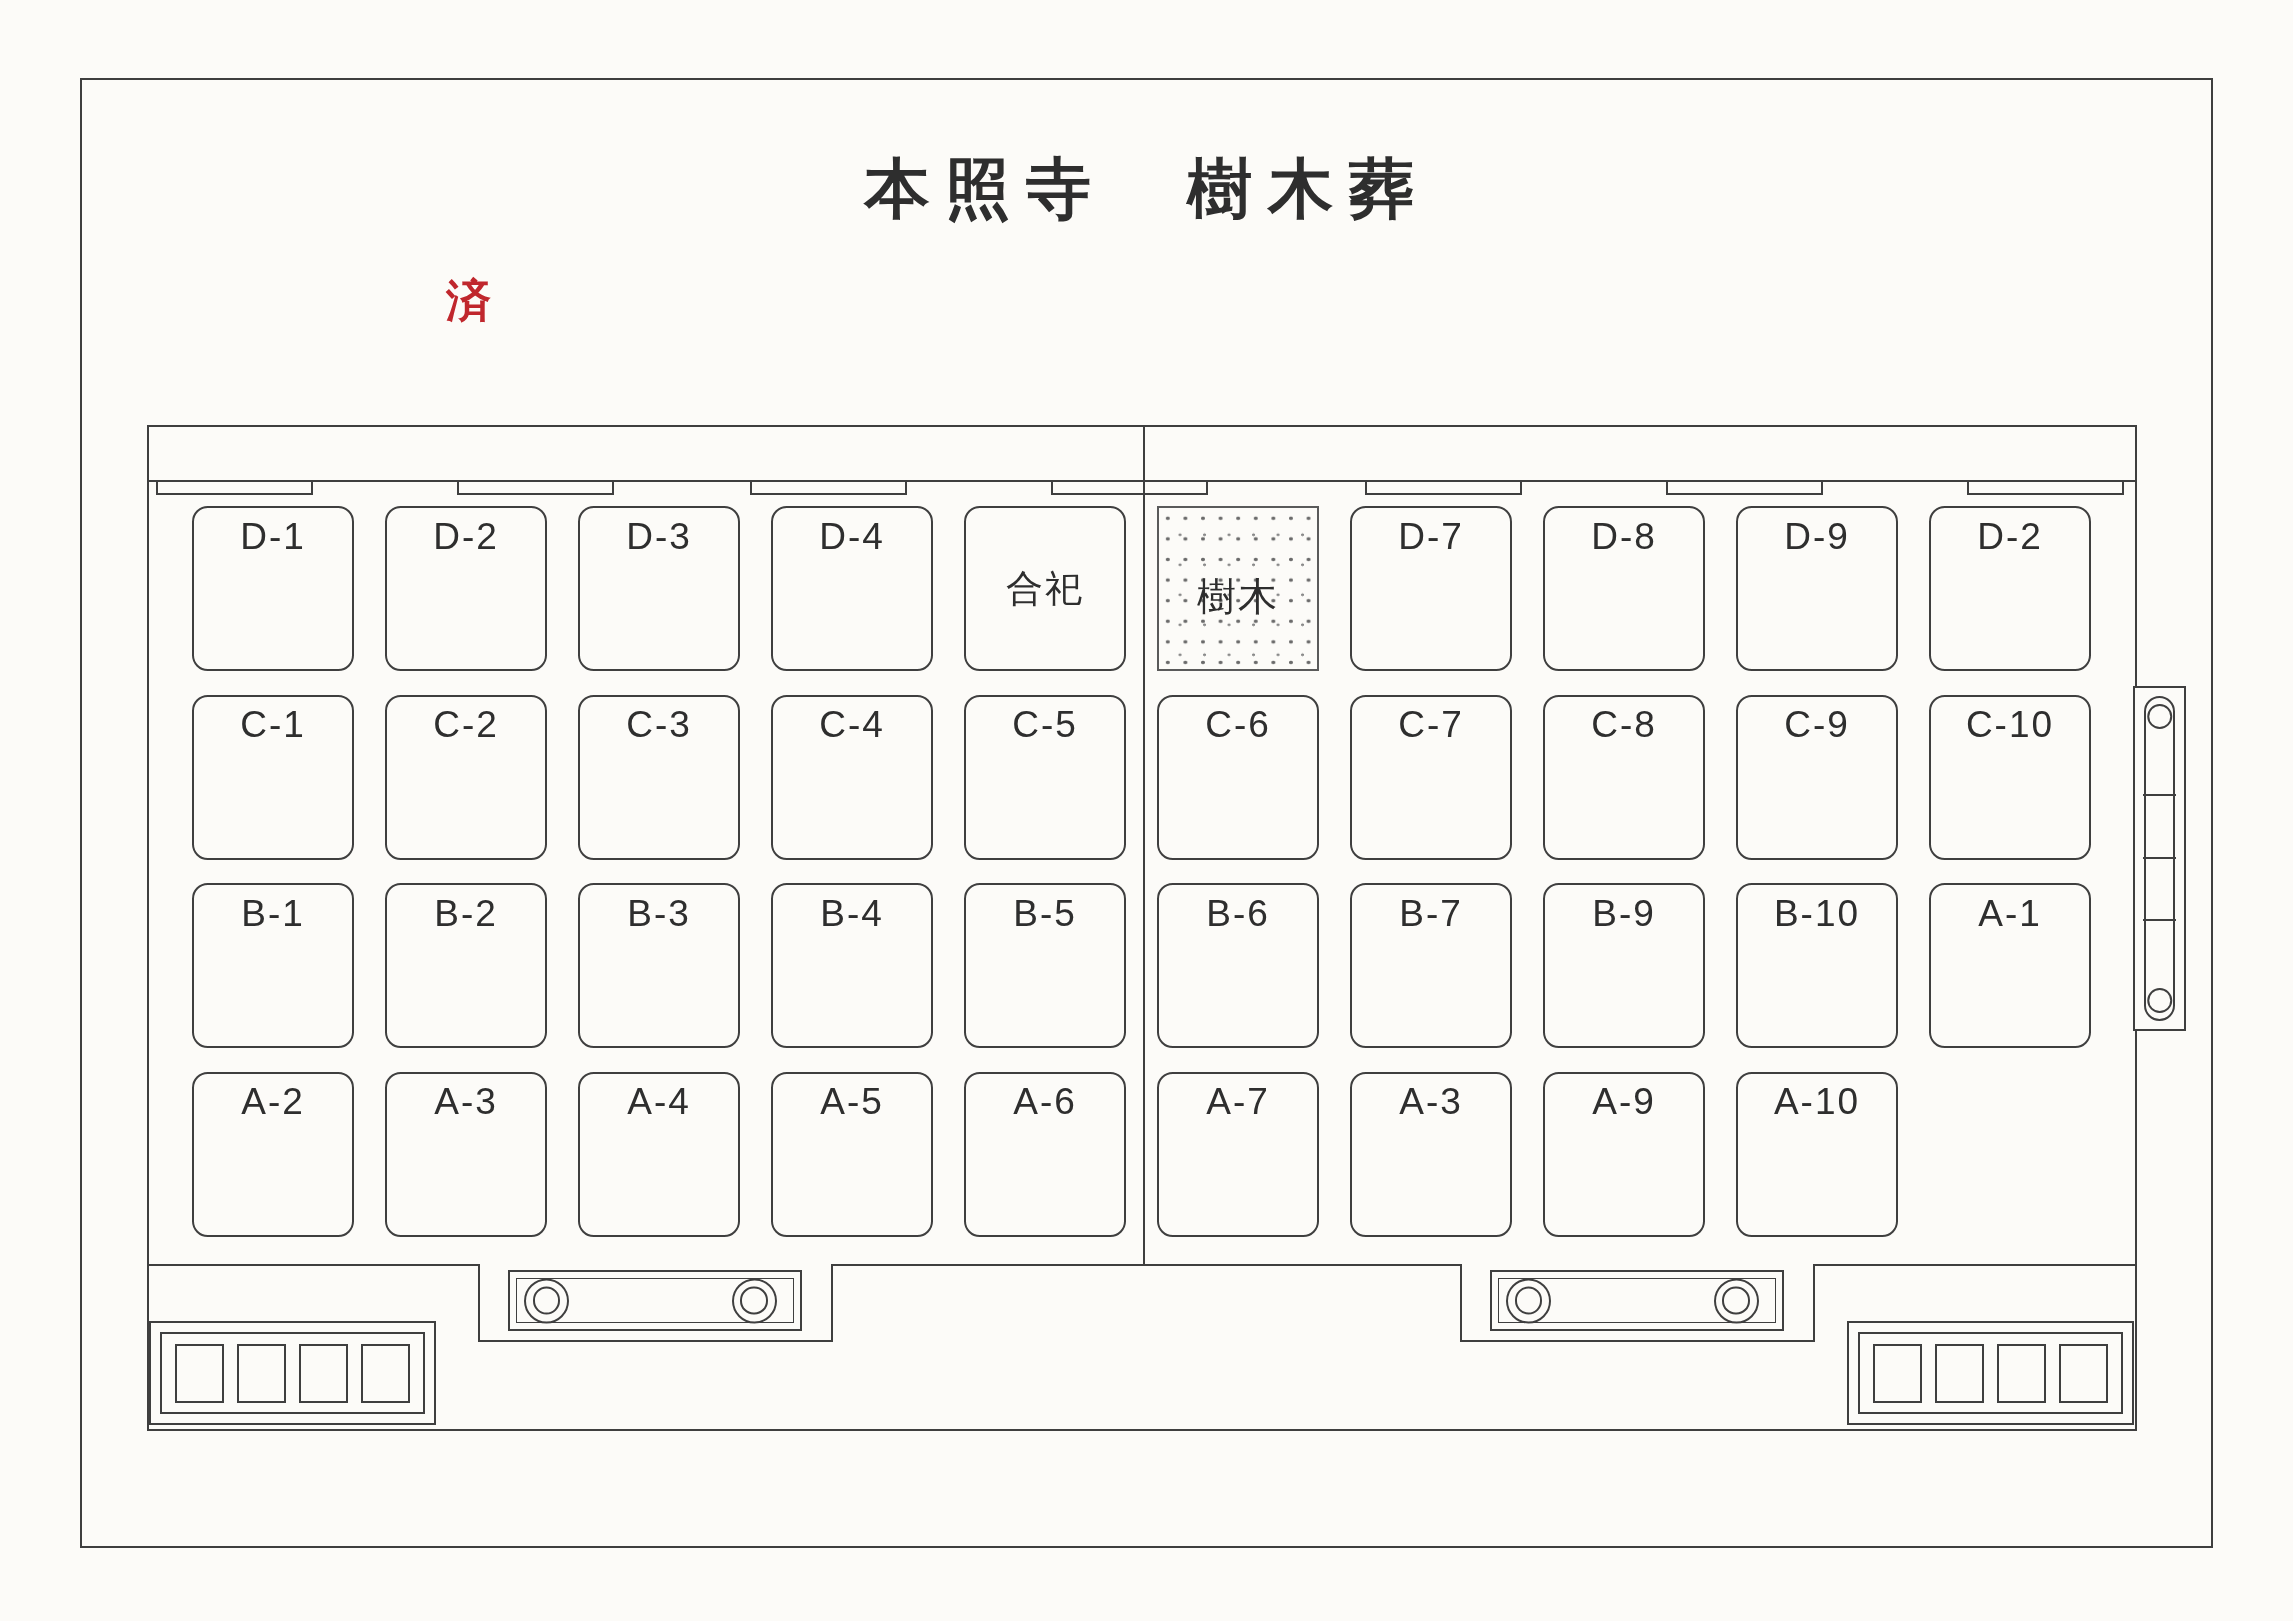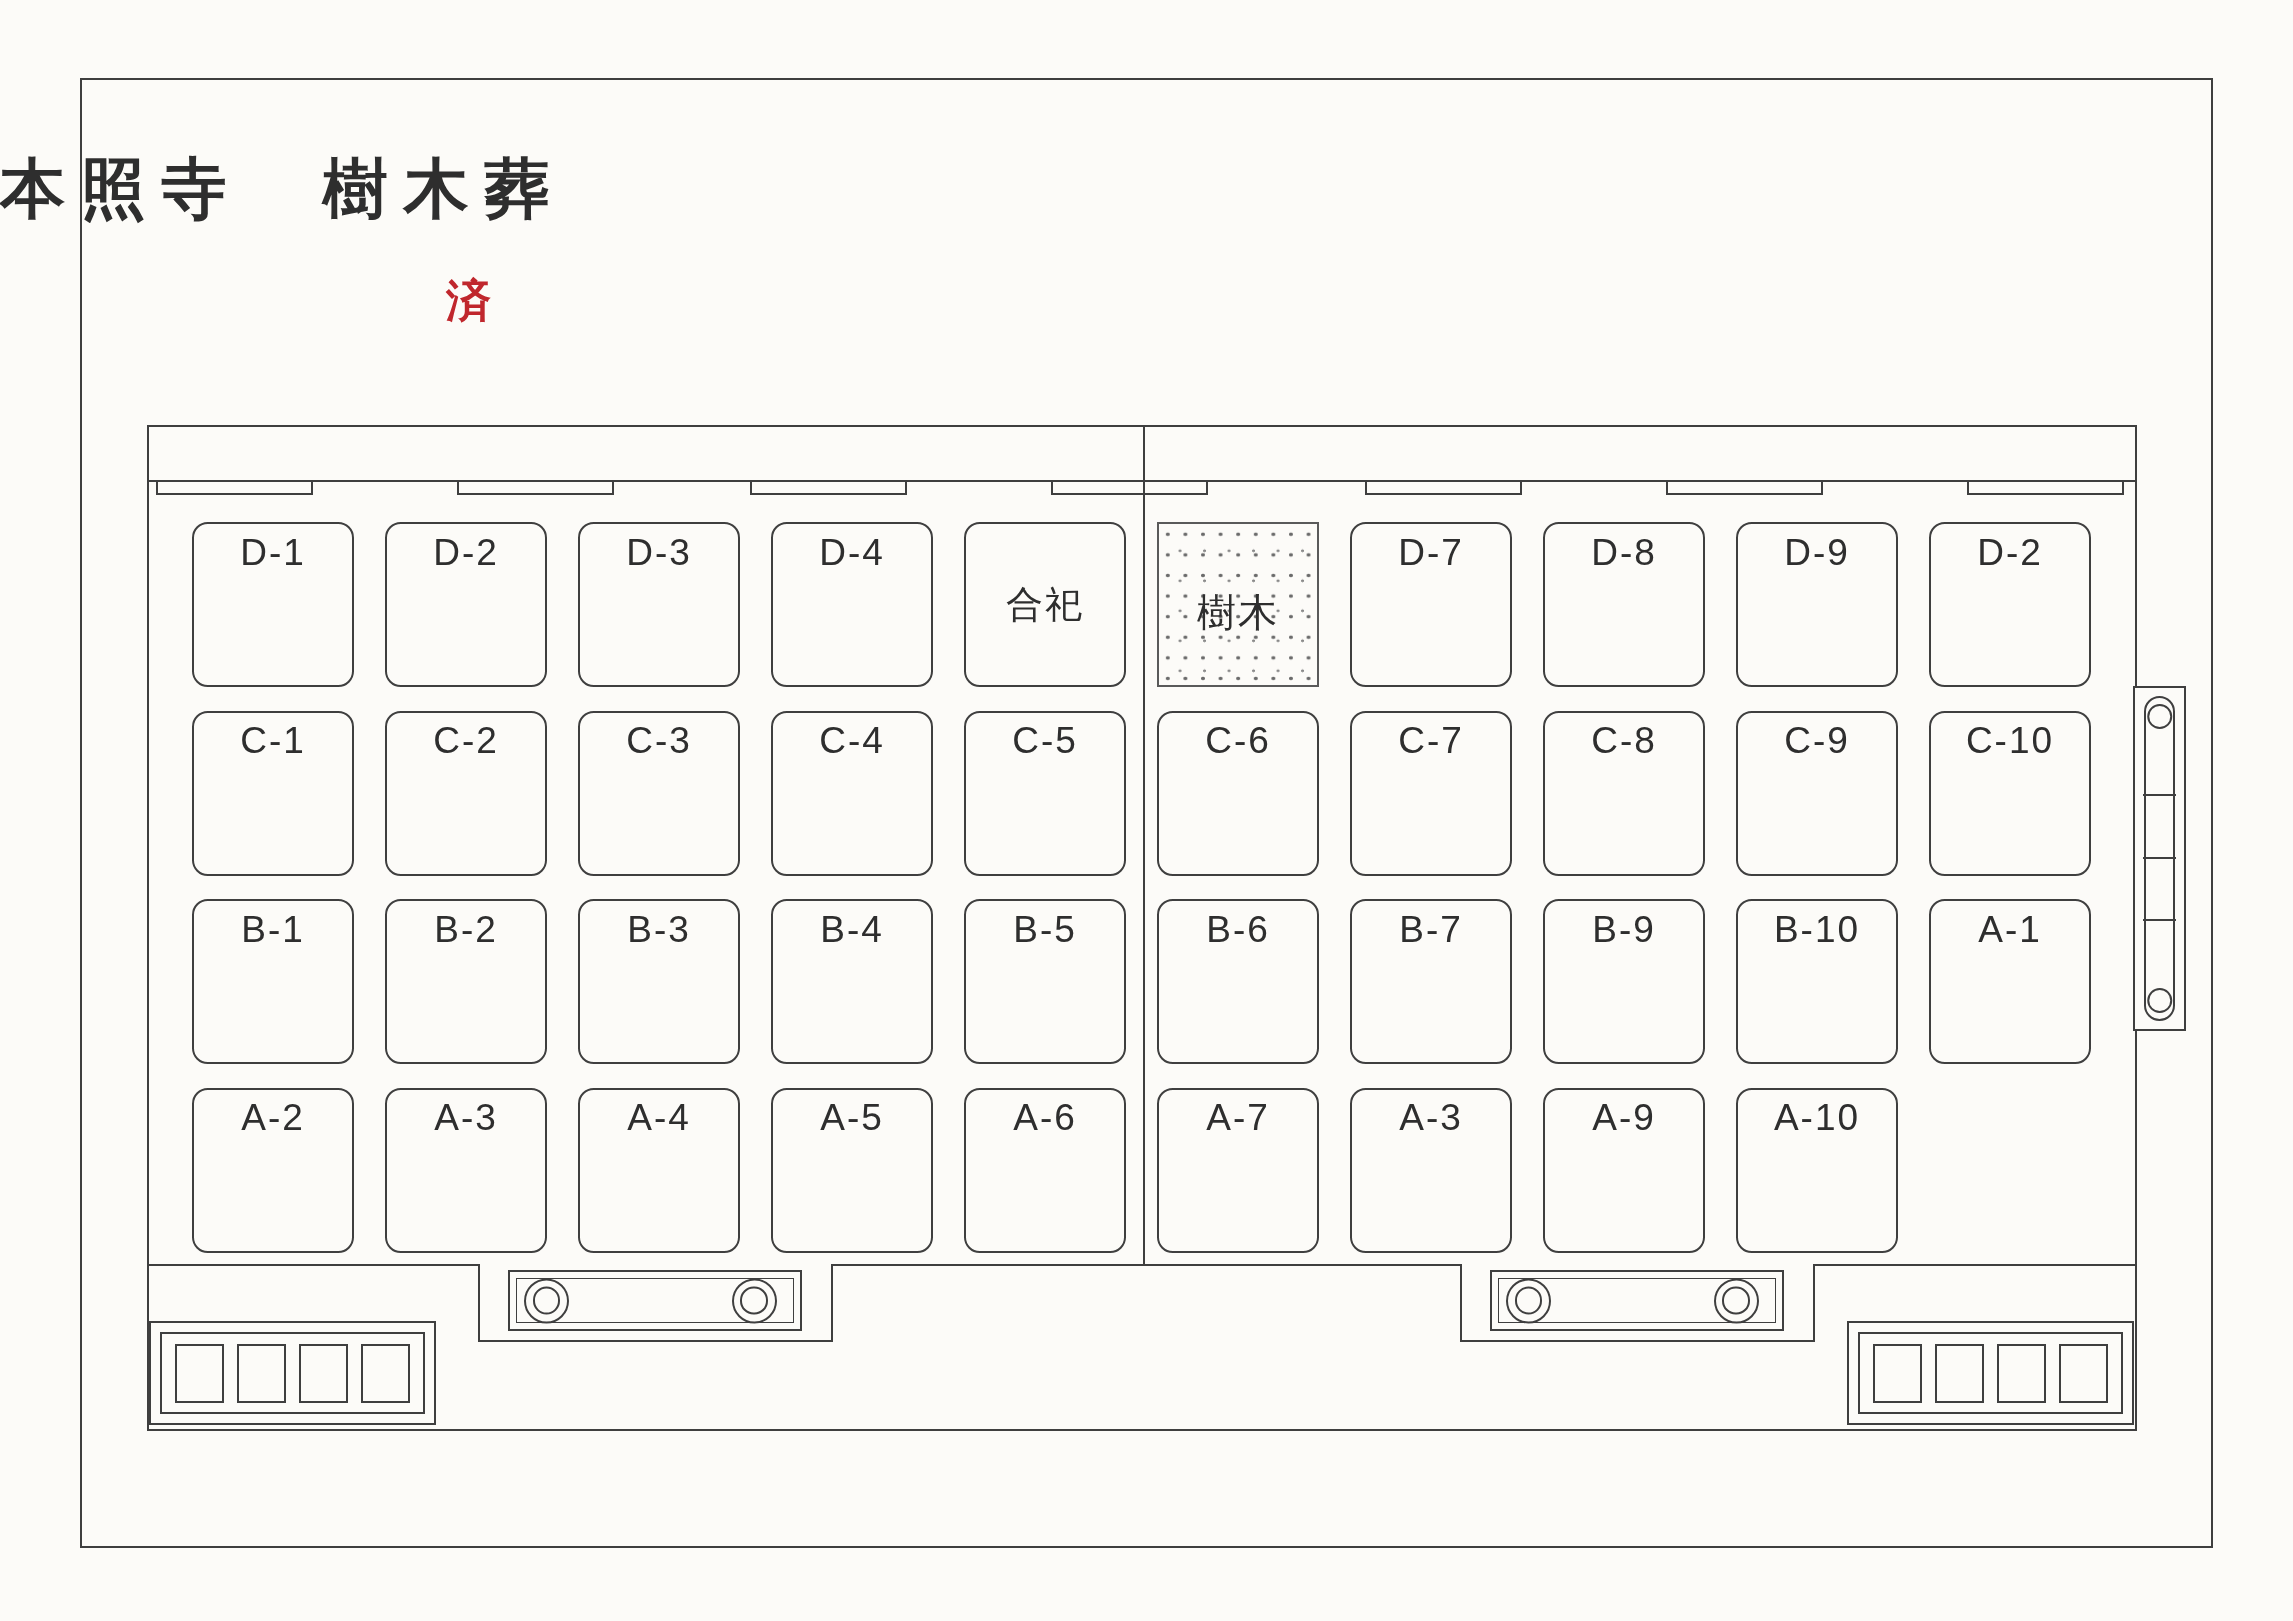--- a/index.html
+++ b/index.html
@@ -19,21 +19,21 @@
     overflow:hidden;
   }
   
   .outer-border{
     position:absolute;left:80px;top:78px;width:2133px;height:1470px;
     border:2.9px solid var(--line);
     background:transparent;
   }
   .title{
     position:absolute;left:0;top:145px;width:100%;
-    text-align:left;
+    text-align:center;
     font-size:65px;letter-spacing:15.7px;
     font-weight:bold;
     font-family:"DejaVu Sans","Liberation Sans",sans-serif;
   }
   .stamp{
     position:absolute;left:446px;top:271px;
     font-size:45px;color:var(--stamp);
     font-weight:bold;
     font-family:"DejaVu Sans","Liberation Sans",sans-serif;
   }
@@ -59,21 +59,21 @@
   .center-divider{
     position:absolute;left:994px;top:0;height:837px;width:0;
     border-left:2.5px solid var(--line);
   }
   .bottom-wall{
     position:absolute;left:0;top:837px;width:100%;height:0;
     border-top:2.5px solid var(--line);
   }
   
   .plot-grid{
-    position:absolute;left:43px;top:95px;
+    position:absolute;left:43px;top:79px;
     display:grid;
     grid-template-columns:repeat(10,162px);
     grid-auto-rows:165px;
     column-gap:31px;row-gap:23.5px;
   }
   .plot{
     position:relative;
     border:2.5px solid var(--line);
     border-radius:15.7px;
     display:flex;justify-content:center;align-items:flex-start;

